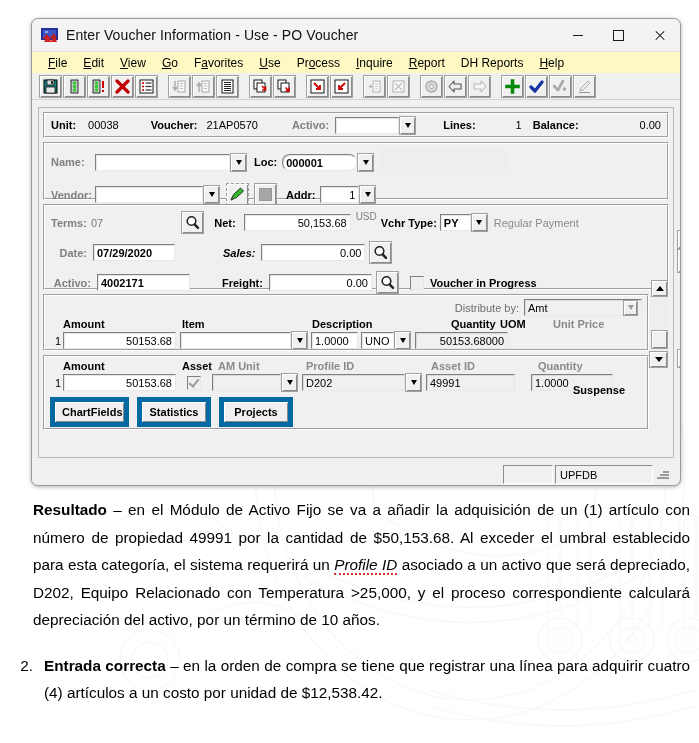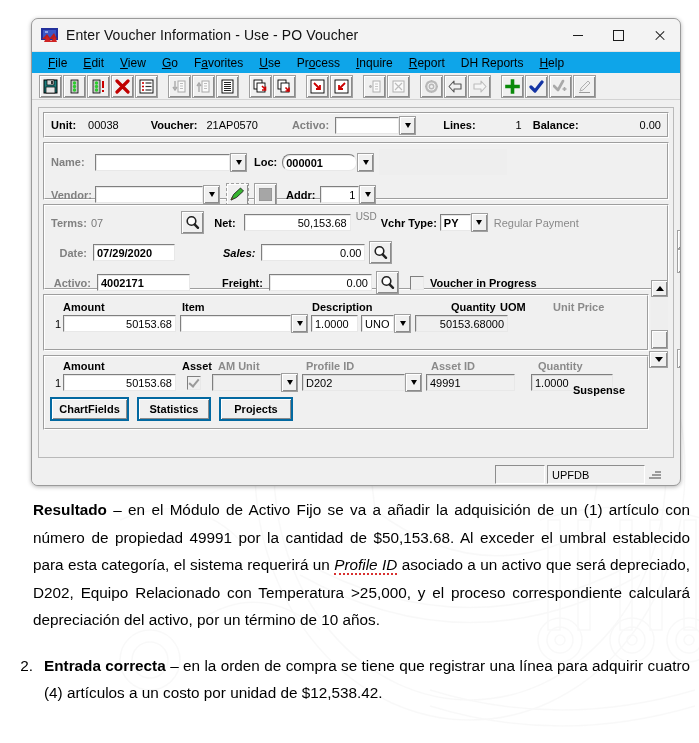--- a/index.html
+++ b/index.html
@@ -48,21 +48,21 @@
   .glyph-max{display:block;width:9px;height:9px;border:1.2px solid #1b1b1b;}
   .glyph-close{position:relative;width:11px;height:11px;}
   .glyph-close:before,.glyph-close:after{
     content:"";position:absolute;left:0;top:5px;width:12px;height:1.2px;background:#1b1b1b;
   }
   .glyph-close:before{transform:rotate(45deg);}
   .glyph-close:after{transform:rotate(-45deg);}
 
   
   .menubar{
-    height:21px;display:flex;align-items:center;background:#0ea5e9;
+    height:21px;display:flex;align-items:center;background:#fef9c3;
     padding-left:8px;font-size:12px;color:#000;
   }
   .menu-item{padding:2px 8px;cursor:default;white-space:nowrap;}
   .menu-item u{text-decoration:underline;}
 
   
   .toolbar{
     height:26px;background:#f0f0f0;display:flex;align-items:center;
     padding-left:7px;gap:0px;
     border-bottom:1px solid #d3d3d3;
@@ -127,21 +127,21 @@
     border:1px solid #a0a0a0;background:#f0f0f0;
     box-shadow:inset 1px 1px 0 #ffffff, inset -1px -1px 0 #8b8b8b;
     display:flex;align-items:center;justify-content:center;
   }
   .row{display:flex;align-items:center;}
 
   .colhdr{font-size:11px;font-weight:bold;color:#000;}
   .colhdr.gray{color:#8a8a8a;}
 
   .btn3d{
-    border:2px solid #0369a1;background:#f0f0f0;
+    border:5px solid #0369a1;background:#f0f0f0;
     box-shadow:inset 1px 1px 0 #ffffff, inset -1px -1px 0 #8b8b8b;
     font-size:11px;font-weight:bold;color:#000;
     padding:4px 7px;font-family:"Liberation Sans", sans-serif;
     cursor:default;
   }
   .chk{
     width:12px;height:12px;background:#f0f0f0;
     border:1px solid;border-color:#7f7f7f #e8e8e8 #e8e8e8 #7f7f7f;
     display:flex;align-items:center;justify-content:center;flex:none;
   }
@@ -156,21 +156,21 @@
     display:flex;align-items:center;justify-content:center;
   }
   .sbthumb{
     border:1px solid #a0a0a0;background:#f0f0f0;
     box-shadow:inset 1px 1px 0 #ffffff, inset -1px -1px 0 #8b8b8b;
   }
   .tri-up{width:0;height:0;border-left:4px solid transparent;border-right:4px solid transparent;border-bottom:5px solid #000;}
   .tri-dn{width:0;height:0;border-left:4px solid transparent;border-right:4px solid transparent;border-top:5px solid #000;}
 
   .statusbar{
-    position:absolute;left:0;right:16px;bottom:0;height:21px;
+    position:absolute;left:0;right:8px;bottom:0;height:21px;
     background:#f0f0f0;display:flex;align-items:center;justify-content:flex-end;
     padding-right:3px;
   }
   .sbox{
     height:17px;margin-left:2px;
     border:1px solid;border-color:#8d8d8d #ffffff #ffffff #8d8d8d;
     background:#f0f0f0;font-size:11px;display:flex;align-items:center;padding:0 4px;
   }
   .grip{
     width:13px;height:13px;margin-left:3px;position:relative;
@@ -535,20 +535,29 @@
               </svg>
           </span>
           <span class="chk" style="margin-left:11px;"></span>
           <span class="lbl" style="margin-left:6px;">Voucher in Progress</span>
         </div>
       </div>
     </div>
 
     <div class="group" style="height:55px;margin-right:24px;">
       <div class="group-in" style="padding:3px 5px;">
+        <div class="row" style="justify-content:flex-end;">
+          <span class="lbl gray n" style="color:#6d6d6d;">Distribute by:</span>
+          <span class="fld ro" style="width:118px;margin-left:5px;display:flex;align-items:center;justify-content:space-between;">
+            <span>Amt</span>
+            <span class="drop dis" style="height:14px;width:13px;">
+                <i class="ar"></i>
+              </span>
+          </span>
+        </div>
         <div class="row" style="margin-top:2px;padding-left:13px;">
           <span class="colhdr" style="width:119px;">Amount</span>
           <span class="colhdr" style="width:130px;">Item</span>
           <span class="colhdr" style="width:139px;">Description</span>
           <span class="colhdr" style="width:49px;">Quantity</span>
           <span class="colhdr" style="width:53px;">UOM</span>
           <span class="colhdr gray">Unit Price</span>
         </div>
         <div class="row" style="margin-top:1px;">
           <span class="val" style="width:11px;text-align:right;padding-right:2px;">1</span>

